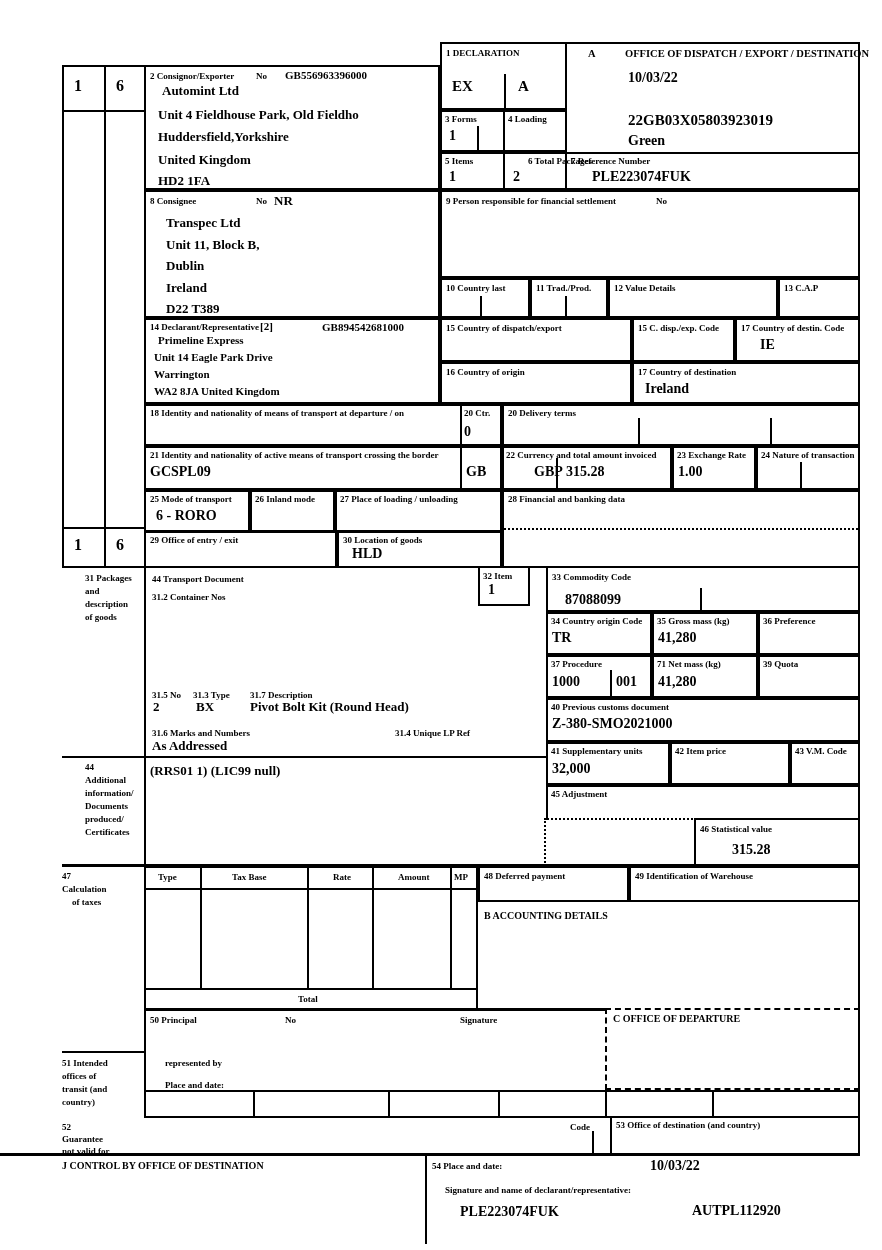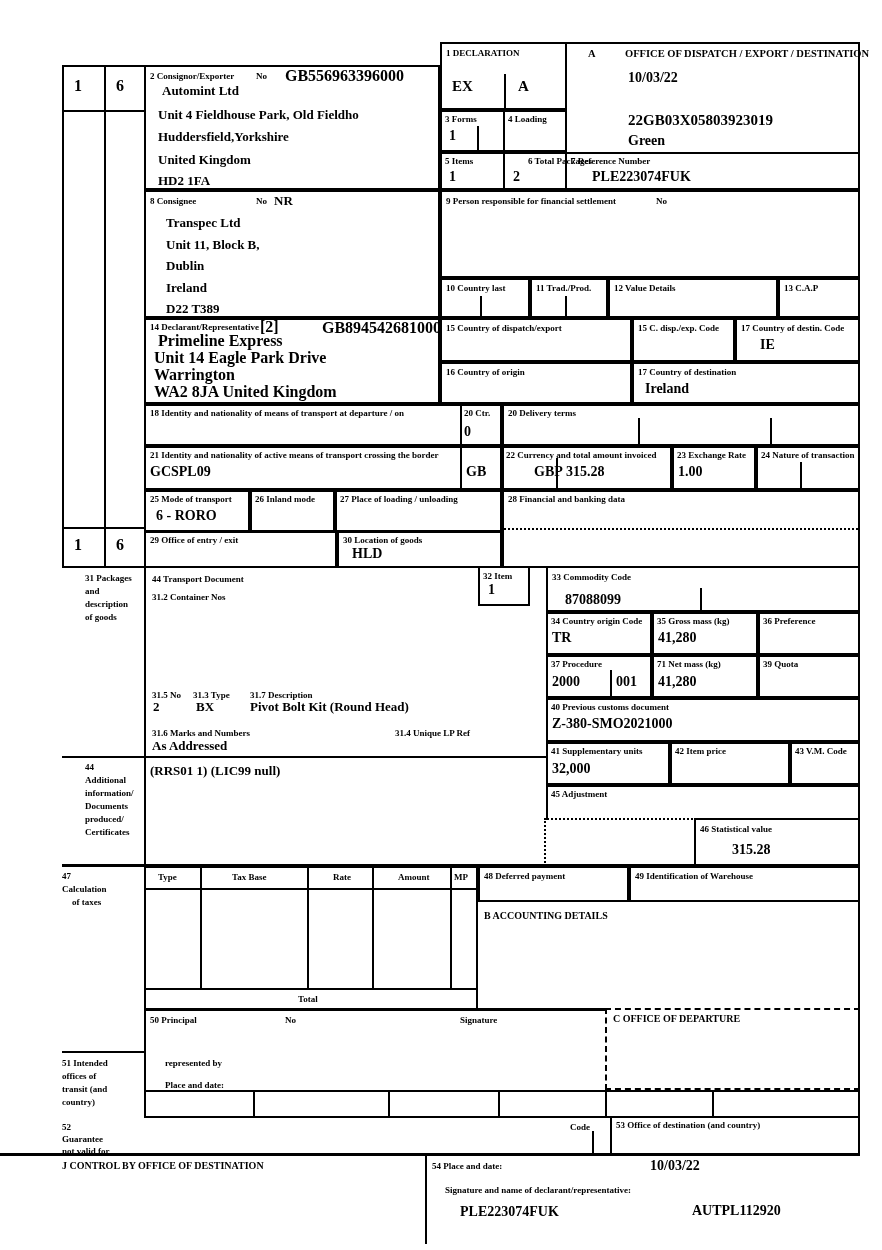--- a/index.html
+++ b/index.html
@@ -1,21 +1,21 @@
 <!DOCTYPE html>
 <html><head>
 <meta charset="utf-8">
 <style>
   html,body{margin:0;padding:0;background:#fff;}
   #page{position:relative;width:882px;height:1250px;background:#fff;color:#000;
         font-family:"Liberation Serif",serif;overflow:hidden;}
   .lbl{position:absolute;font-weight:bold;font-size:9px;line-height:10px;white-space:nowrap;}
   .lbl2{position:absolute;font-weight:bold;font-size:10.5px;line-height:11px;white-space:nowrap;}
   .val{position:absolute;font-weight:bold;font-size:14px;line-height:15px;white-space:nowrap;}
-  .vsm{position:absolute;font-weight:bold;font-size:16px;line-height:13px;white-space:nowrap;}
+  .vsm{position:absolute;font-weight:bold;font-size:11px;line-height:13px;white-space:nowrap;}
   .big{position:absolute;font-weight:bold;font-size:16px;line-height:16px;white-space:nowrap;}
   .box{position:absolute;border:2px solid #000;box-sizing:border-box;}
   .hl{position:absolute;height:2px;background:#000;}
   .vl{position:absolute;width:2px;background:#000;}
   .doth{position:absolute;height:0;border-top:2px dotted #000;}
   .dotv{position:absolute;width:0;border-left:2px dotted #000;}
   .dash{position:absolute;border:2px dashed #000;box-sizing:border-box;}
 </style>
 </head>
 <body>
@@ -200,21 +200,21 @@
   <div class="box" style="left:546px;top:612px;width:106px;height:43px"></div>
   <div class="lbl" style="left:551px;top:616px">34 Country origin Code</div>
   <div class="val" style="left:552px;top:630px">TR</div>
   <div class="box" style="left:652px;top:612px;width:106px;height:43px"></div>
   <div class="lbl" style="left:657px;top:616px">35 Gross mass (kg)</div>
   <div class="val" style="left:658px;top:630px">41,280</div>
   <div class="box" style="left:758px;top:612px;width:102px;height:43px"></div>
   <div class="lbl" style="left:763px;top:616px">36 Preference</div>
   <div class="box" style="left:546px;top:655px;width:106px;height:43px"></div>
   <div class="lbl" style="left:551px;top:659px">37 Procedure</div>
-  <div class="val" style="left:552px;top:674px">2000</div>
+  <div class="val" style="left:552px;top:674px">1000</div>
   <div class="vl" style="left:610px;top:670px;height:28px"></div>
   <div class="val" style="left:616px;top:674px">001</div>
   <div class="box" style="left:652px;top:655px;width:106px;height:43px"></div>
   <div class="lbl" style="left:657px;top:659px">71 Net mass (kg)</div>
   <div class="val" style="left:658px;top:674px">41,280</div>
   <div class="box" style="left:758px;top:655px;width:102px;height:43px"></div>
   <div class="lbl" style="left:763px;top:659px">39 Quota</div>
   <div class="box" style="left:546px;top:698px;width:314px;height:44px"></div>
   <div class="lbl" style="left:551px;top:702px">40 Previous customs document</div>
   <div class="val" style="left:552px;top:716px">Z-380-SMO2021000</div>

